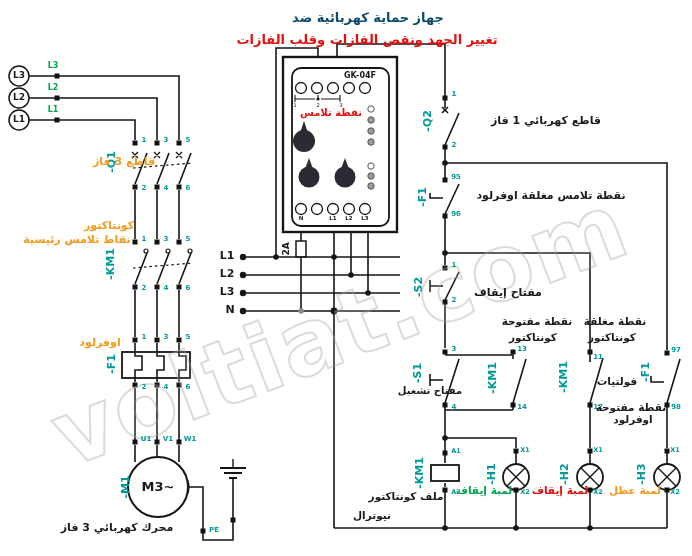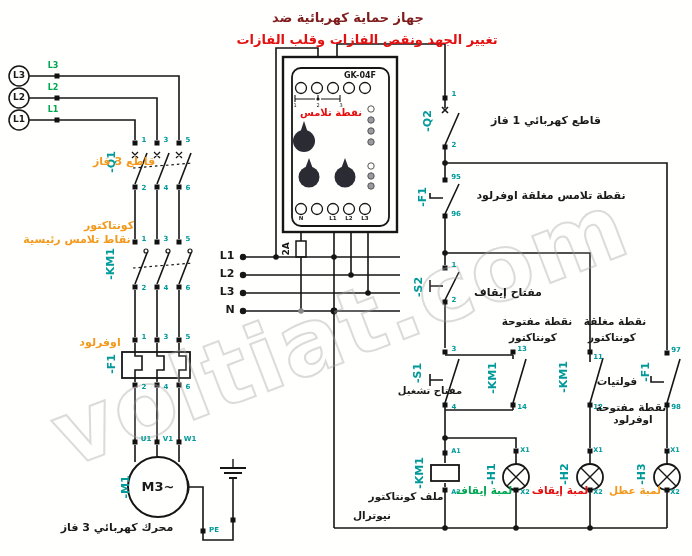--- a/index.html
+++ b/index.html
@@ -201,21 +201,21 @@
         <circle cx="445" cy="438" r="2.8"></circle>
           <circle cx="445" cy="528" r="2.8"></circle>
         <circle cx="516" cy="528" r="2.8"></circle>
           <circle cx="590" cy="528" r="2.8"></circle>
       </g>
     </g>
   </svg>
 
   <div id="watermark">voltiat.com</div>
   <div id="labels">
-      <div class="lbl" dir="rtl" style="left: 348px; top: 18px; font-size: 13px; font-weight: 700; color: #7f1d1d;">جهاز حماية كهربائية ضد</div>
+      <div class="lbl" dir="rtl" style="left: 368px; top: 18px; font-size: 13px; font-weight: 700; color: #0c4a6e;">جهاز حماية كهربائية ضد</div>
       <div class="lbl" dir="rtl" style="left: 367px; top: 40px; font-size: 13px; font-weight: 700; color: rgb(228, 16, 16); text-align: right;">تغيير الجهد ونقص الفازات وقلب الفازات</div>
       <div class="lbl" style="left: 19px; top: 76px; font-size: 9px; font-weight: 700; color: rgb(26, 26, 26);">L3</div>
       <div class="lbl" style="left: 19px; top: 98px; font-size: 9px; font-weight: 700; color: rgb(26, 26, 26);">L2</div>
       <div class="lbl" style="left: 19px; top: 120px; font-size: 9px; font-weight: 700; color: rgb(26, 26, 26);">L1</div>
       <div class="lbl" style="left: 53px; top: 66px; font-size: 8px; font-weight: 700; color: rgb(0, 166, 81);">L3</div>
       <div class="lbl" style="left: 53px; top: 88px; font-size: 8px; font-weight: 700; color: rgb(0, 166, 81);">L2</div>
       <div class="lbl" style="left: 53px; top: 110px; font-size: 8px; font-weight: 700; color: rgb(0, 166, 81);">L1</div>
       <div class="lbl" style="left: 144px; top: 141px; font-size: 7px; font-weight: 700; color: rgb(0, 154, 154);">1</div>
       <div class="lbl" style="left: 166px; top: 141px; font-size: 7px; font-weight: 700; color: rgb(0, 154, 154);">3</div>
       <div class="lbl" style="left: 188px; top: 141px; font-size: 7px; font-weight: 700; color: rgb(0, 154, 154);">5</div>

